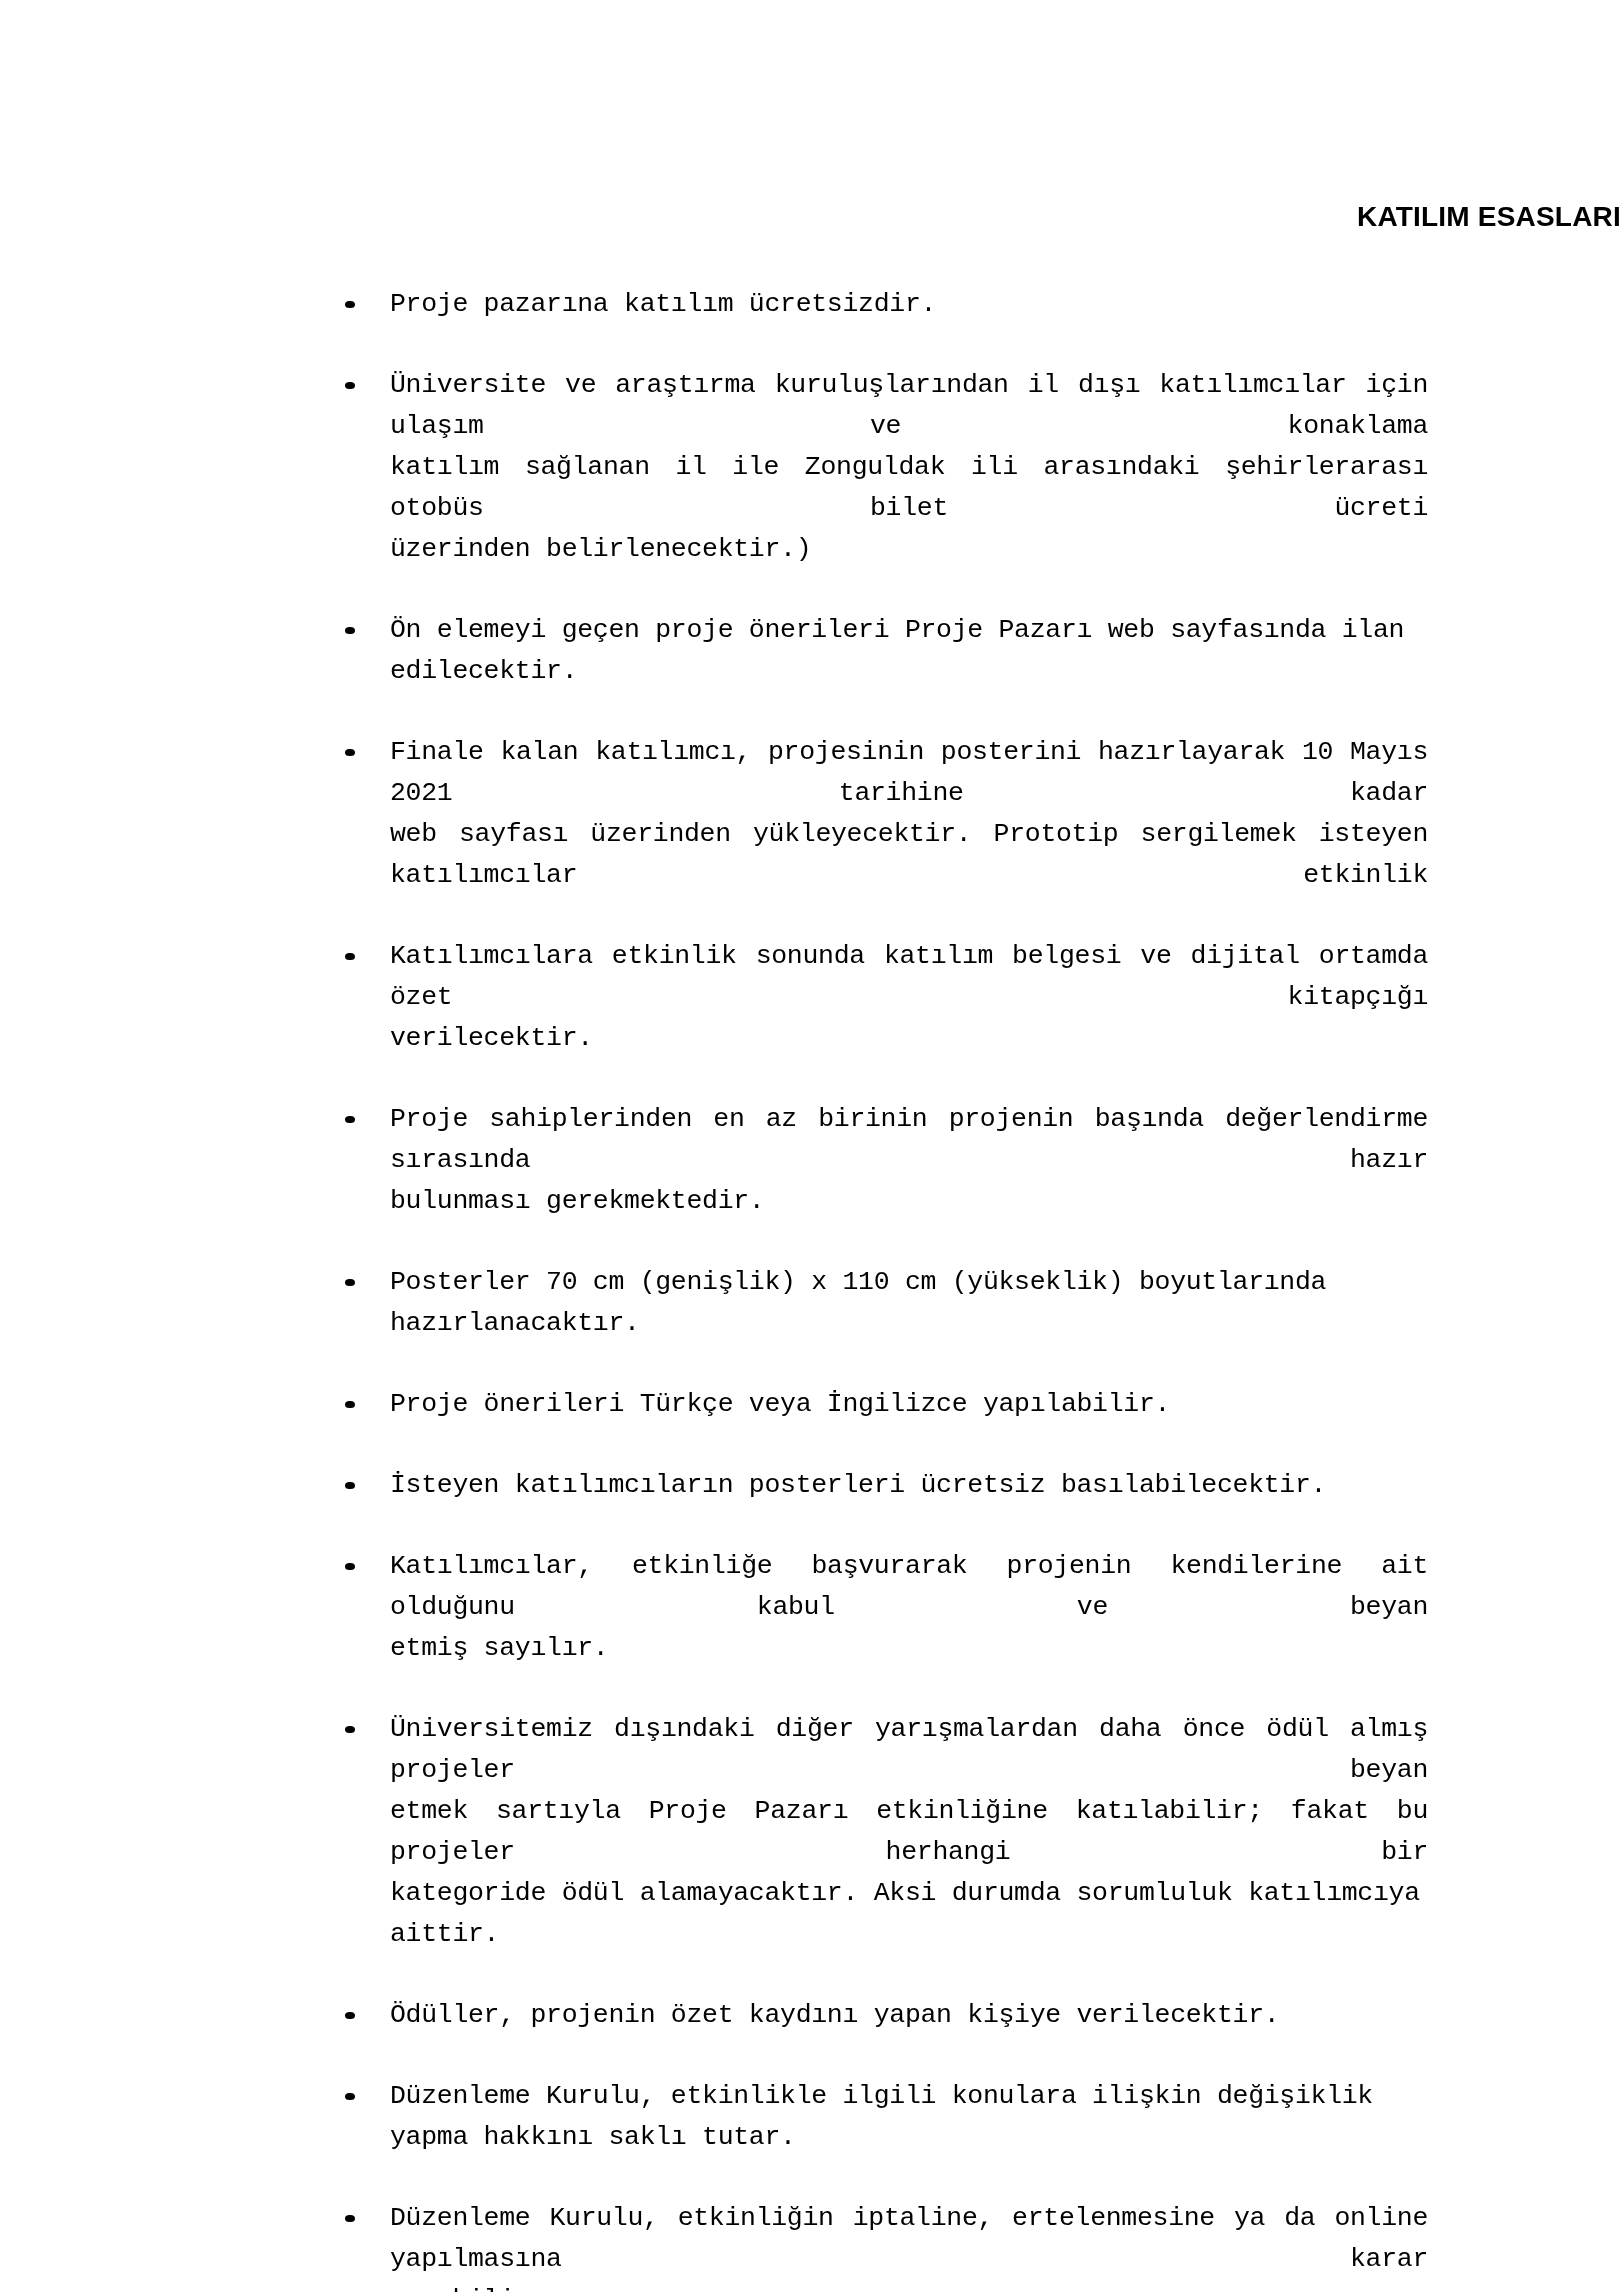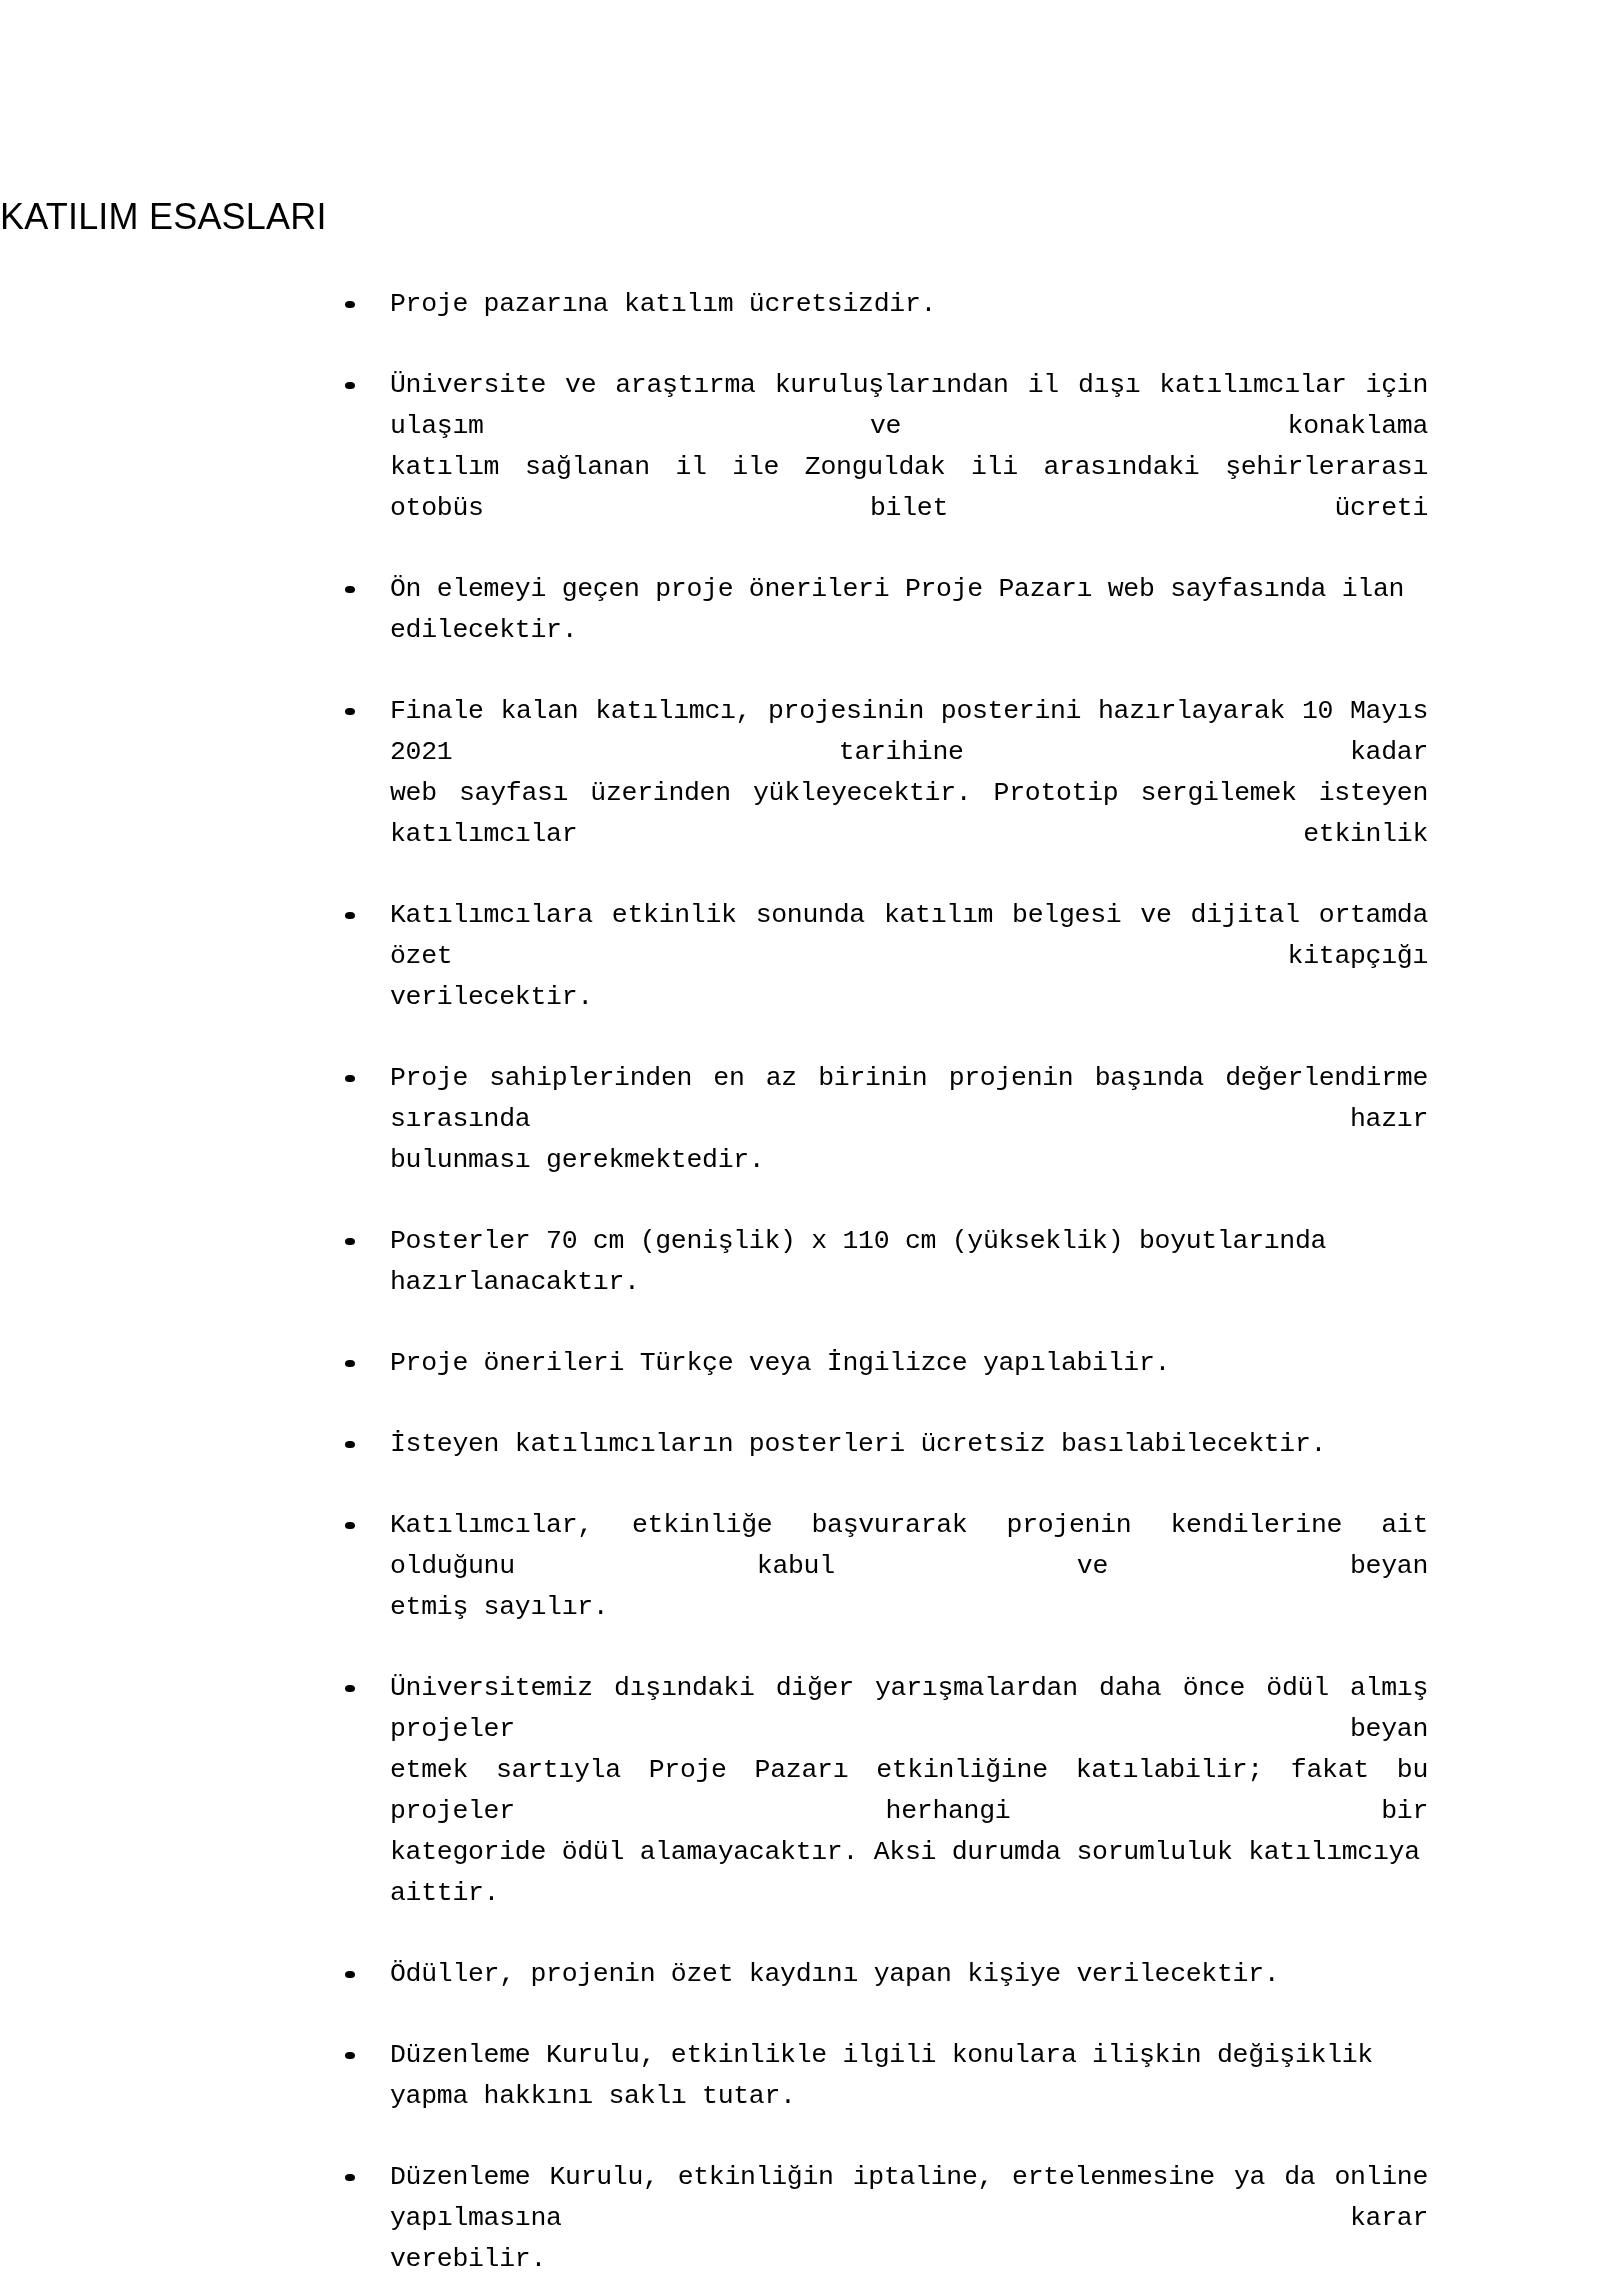--- a/index.html
+++ b/index.html
@@ -14,24 +14,24 @@
     background: #ffffff;
     color: #000000;
     font-family: "Liberation Sans", sans-serif;
     overflow: hidden;
   }
   .doc-title {
     position: absolute;
     top: 200px;
     left: 0;
     width: 100%;
-    text-align: left;
-    font-size: 36px;
+    text-align: right;
+    font-size: 28px;
     line-height: 33px;
-    font-weight: normal;
+    font-weight: bold;
     letter-spacing: 0.2px;
   }
   .bullet-list {
     position: absolute;
     left: 390px;
     top: 284px;
     width: 1038px;
     margin: 0;
     padding: 0;
     list-style: none;
@@ -74,20 +74,21 @@
 
     <li class="bullet-item">
       <span class="dot"></span>
       <div class="ln-last">Proje pazarına katılım ücretsizdir.</div>
     </li>
 
     <li class="bullet-item">
       <span class="dot"></span>
       <div class="ln">Üniversite ve araştırma kuruluşlarından il dışı katılımcılar için ulaşım ve konaklama</div>
       <div class="ln">katılım sağlanan il ile Zonguldak ili arasındaki şehirlerarası otobüs bilet ücreti</div>
+      <div class="ln-last">üzerinden belirlenecektir.)</div>
     </li>
 
     <li class="bullet-item">
       <span class="dot"></span>
       <div class="ln-last">Ön elemeyi geçen proje önerileri Proje Pazarı web sayfasında ilan edilecektir.</div>
     </li>
 
     <li class="bullet-item">
       <span class="dot"></span>
       <div class="ln">Finale kalan katılımcı, projesinin posterini hazırlayarak 10 Mayıs 2021 tarihine kadar</div>

